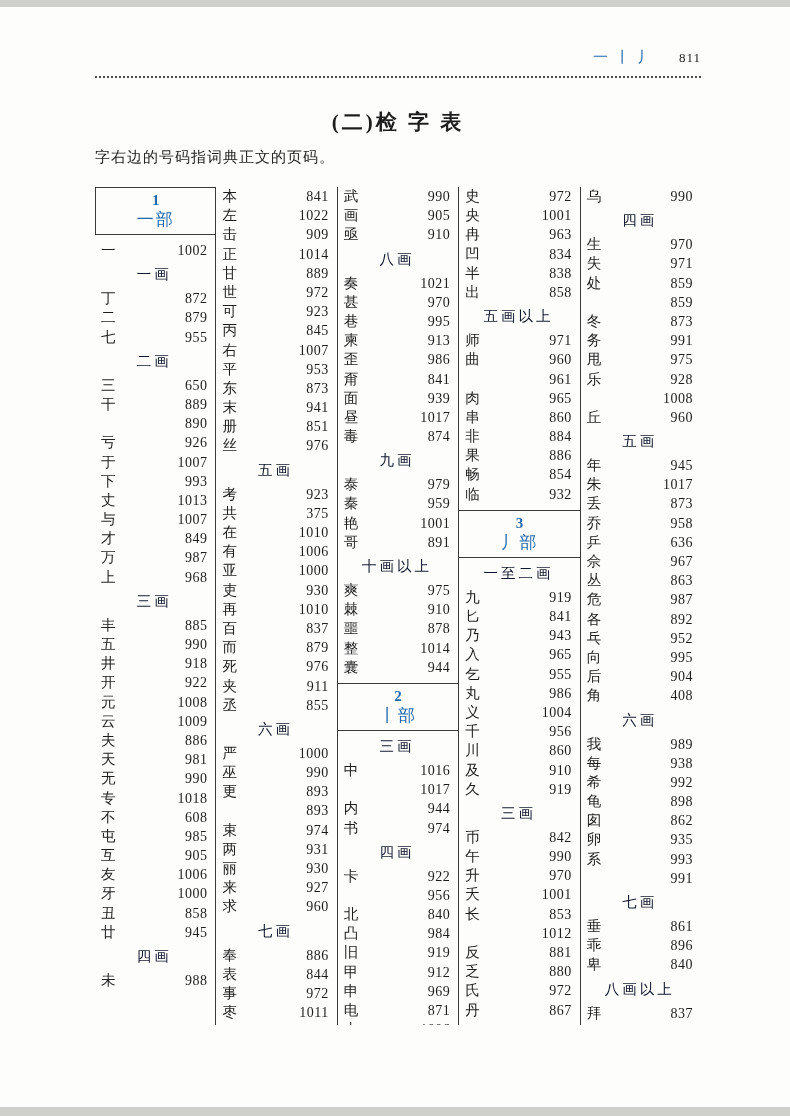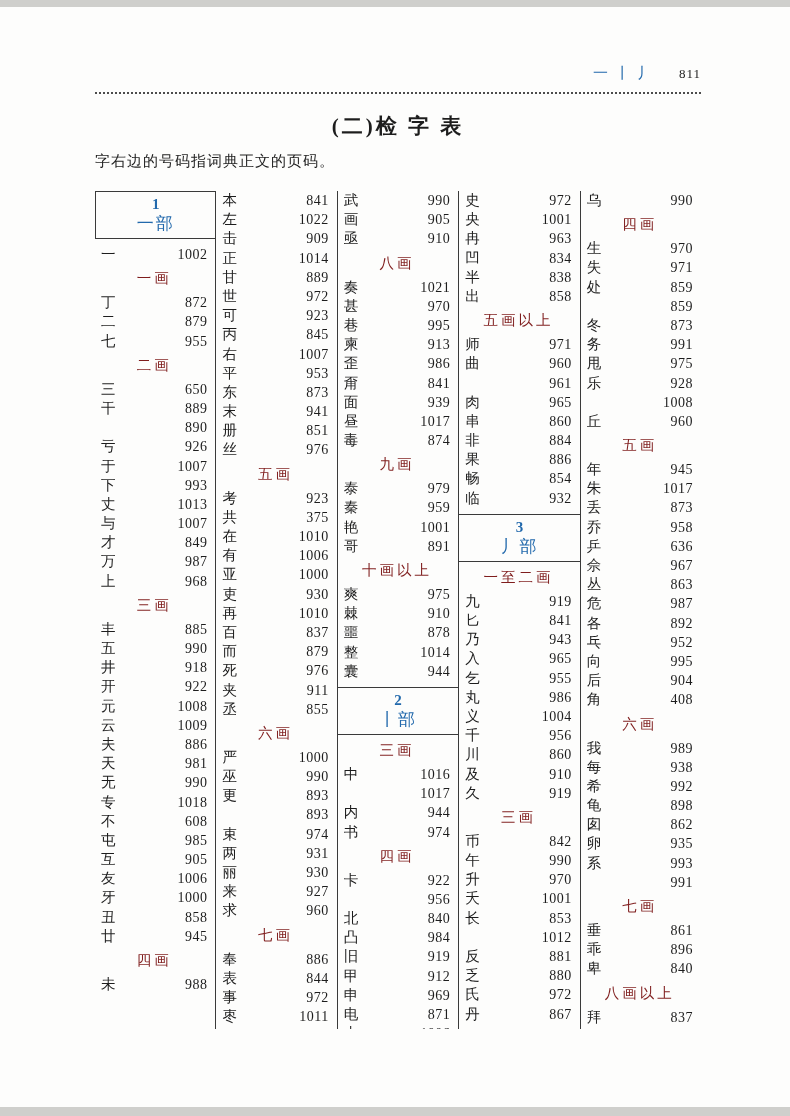--- a/index.html
+++ b/index.html
@@ -5,39 +5,39 @@
   html,body{margin:0;padding:0}
   body{
     width:790px;height:1116px;position:relative;overflow:hidden;
     background:#fdfdfc;color:#1d1d1d;
     font-family:"Liberation Serif","DejaVu Serif",serif;
   }
   .scan-edge{position:absolute;left:0;right:0;background:#cfcfcc}
   .scan-edge.top{top:0;height:7px}
   .scan-edge.bottom{bottom:0;height:9px}
 
-  .content{position:absolute;left:95px;top:64px;width:606px}
+  .content{position:absolute;left:95px;top:48px;width:606px}
 
   .page-header{display:flex;justify-content:flex-end;align-items:baseline;gap:20px;height:26px}
   .hdr-radicals{color:#2269ac;font-size:15px;letter-spacing:7px}
   .hdr-pagenum{font-size:13px;font-weight:normal;letter-spacing:1px}
   .dotted-divider{height:0;border-bottom:2px dotted #4c4c4c;margin-top:2px}
 
-  .index-title{margin:18px 0 0;text-align:center;font-size:21px;font-weight:bold;letter-spacing:3px}
+  .index-title{margin:30px 0 0;text-align:center;font-size:21px;font-weight:bold;letter-spacing:3px}
   .index-subtitle{margin:12px 0 0;font-size:15px;letter-spacing:1px}
 
   .index-table{margin-top:20px;display:flex;height:838px;overflow:hidden}
   .col{flex:1 1 0;box-sizing:border-box;padding:0 8px 0 6px;min-width:0}
   .col + .col{border-left:1px solid #3a3a3a}
 
   .row{display:flex;justify-content:space-between;align-items:baseline;line-height:19.2px;height:19.2px}
   .ch{font-size:14.5px}
   .pg{font-size:14px;letter-spacing:.5px}
 
-  .sec{color:#7f1d1d;text-align:center;font-size:14.5px;line-height:19px;margin:5px 0;letter-spacing:3px;white-space:nowrap}
+  .sec{color:#0f172a;text-align:center;font-size:14.5px;line-height:19px;margin:5px 0;letter-spacing:3px;white-space:nowrap}
 
   .part{border-top:1px solid #3a3a3a;border-bottom:1px solid #3a3a3a;
         margin:6px -8px 6px -6px;padding:2px 0 4px;text-align:center;color:#2269ac}
   .part:first-child{margin-top:0}
   .part-num{font-size:15px;font-weight:bold;line-height:20px}
   .part-name{font-size:17px;line-height:20px;letter-spacing:2px}
   .col-first .part{border-left:1px solid #3a3a3a}
 </style>
 </head>
 <body>

